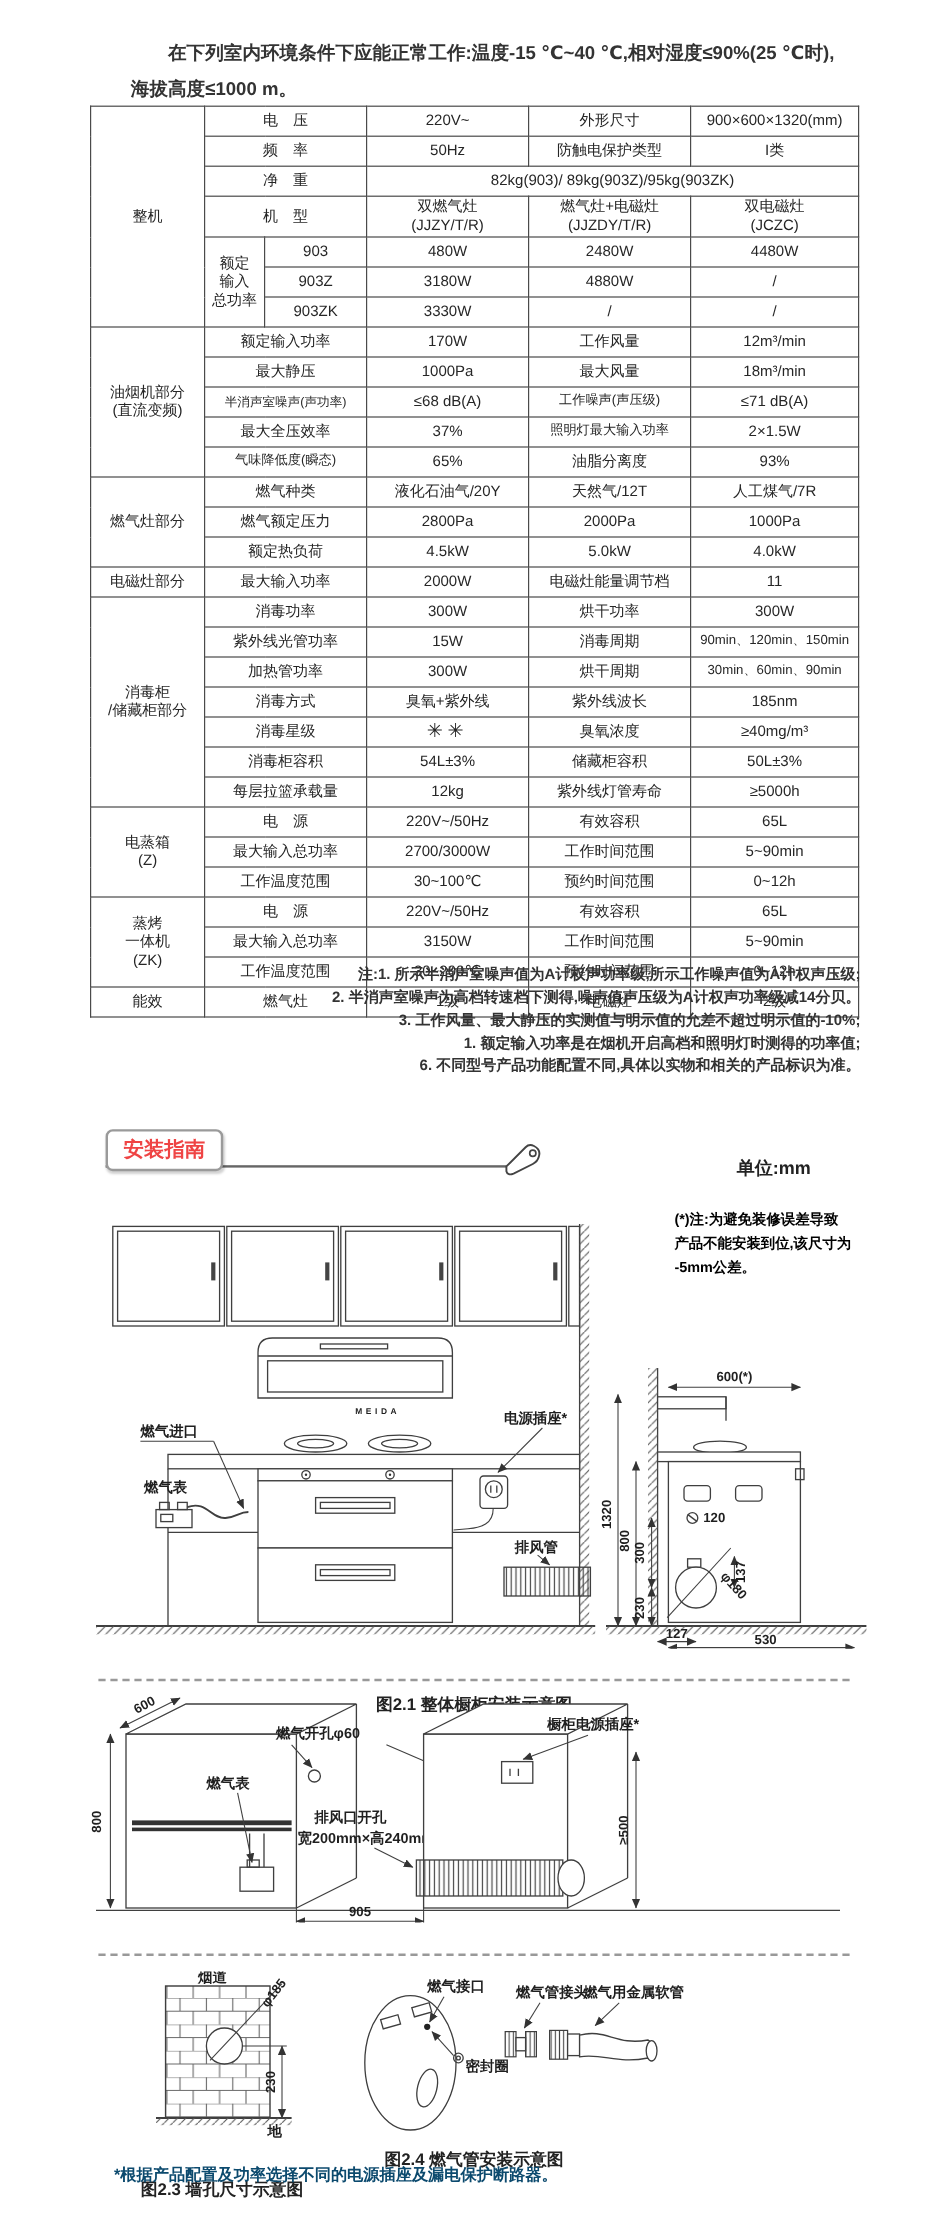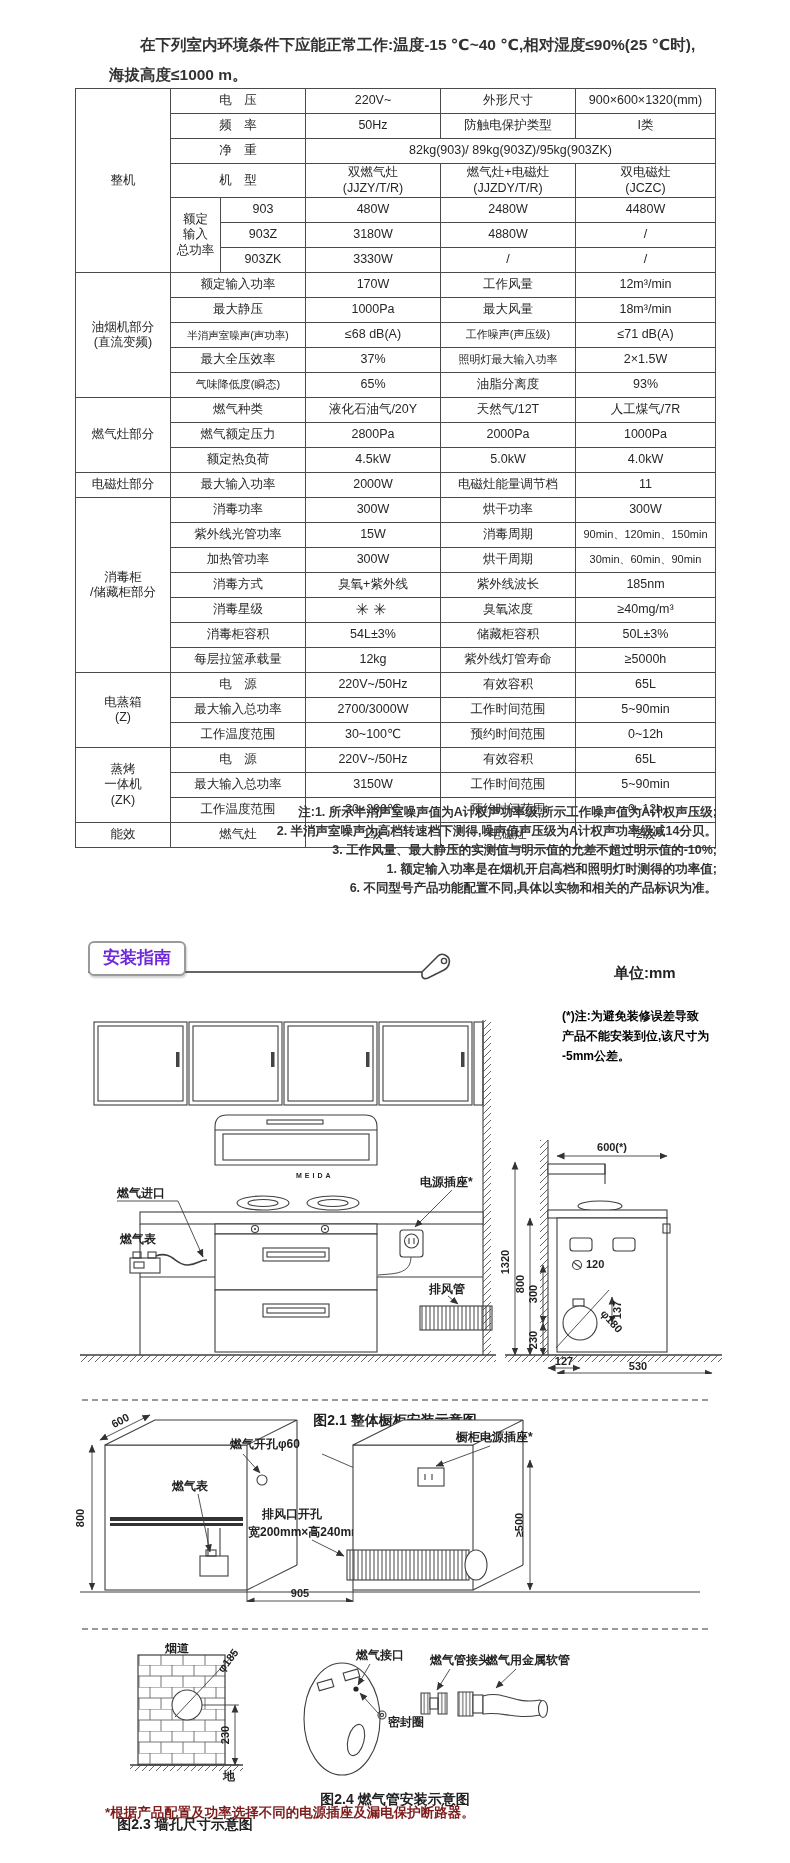--- a/index.html
+++ b/index.html
@@ -11,31 +11,31 @@
   table.spec{position:absolute;left:75px;top:88px;width:640px;border-collapse:collapse;table-layout:fixed;}
   .spec td{border:1px solid #4a4a4a;text-align:center;vertical-align:middle;font-size:12.5px;
            font-weight:500;color:#262626;height:22px;padding:1px 2px;line-height:1.25;white-space:pre-line;}
   .spec td.sm{font-size:11px;}
   .spec td.xs{font-size:10.5px;}
   .spec td.star{font-size:16px;letter-spacing:4px;font-weight:700;}
   .notes{position:absolute;left:85px;top:803px;width:632px;font-size:12.5px;font-weight:600;
          color:#333;line-height:19px;text-align:right;}
   .notes .note-line + .note-line{padding-left:24px;}
   .install-title{position:absolute;left:88px;top:941px;border:2px solid #9a9a9a;border-radius:6px;
-         background:#fff;padding:3px 13px 5px;font-size:17px;font-weight:700;color:#6d28d9;
+         background:#fff;padding:3px 13px 5px;font-size:17px;font-weight:700;color:#ef4444;
          box-shadow:1px 2px 2px rgba(0,0,0,.18);z-index:2;}
   .title-line{position:absolute;left:88px;top:971px;width:334px;height:2px;background:#666;}
   .tag-icon{position:absolute;left:418px;top:950px;}
   .unit-label{position:absolute;left:614px;top:964px;font-size:15px;font-weight:700;color:#222;}
   .tol-note{position:absolute;left:562px;top:1006px;width:154px;font-size:12px;font-weight:600;
             line-height:20px;color:#000000;}
   .fig{position:absolute;}
   .caption{position:absolute;font-size:14px;font-weight:700;color:#222;text-align:center;margin-top:36px;}
   .divider{position:absolute;left:82px;width:626px;border-top:2px dashed #999;}
-  .footer-note{position:absolute;left:105px;top:1804px;font-size:13.5px;font-weight:700;color:#7f1d1d;}
+  .footer-note{position:absolute;left:95px;top:1804px;font-size:13.5px;font-weight:700;color:#0c4a6e;}
   svg text{font-family:"Liberation Sans","DejaVu Sans",sans-serif;}
   .lbl{font-size:12px;font-weight:600;fill:#1f1f1f;}
   .dim{font-size:11px;font-weight:600;fill:#1f1f1f;}
   .ln{stroke:#3f3f3f;stroke-width:1.1;fill:none;}
   .lnb{stroke:#3f3f3f;stroke-width:1.6;fill:none;}
   .dl{stroke:#3f3f3f;stroke-width:0.9;fill:none;}
   .wh{fill:#fff;stroke:#3f3f3f;stroke-width:1.1;}
 </style>
 </head>
 <body>

